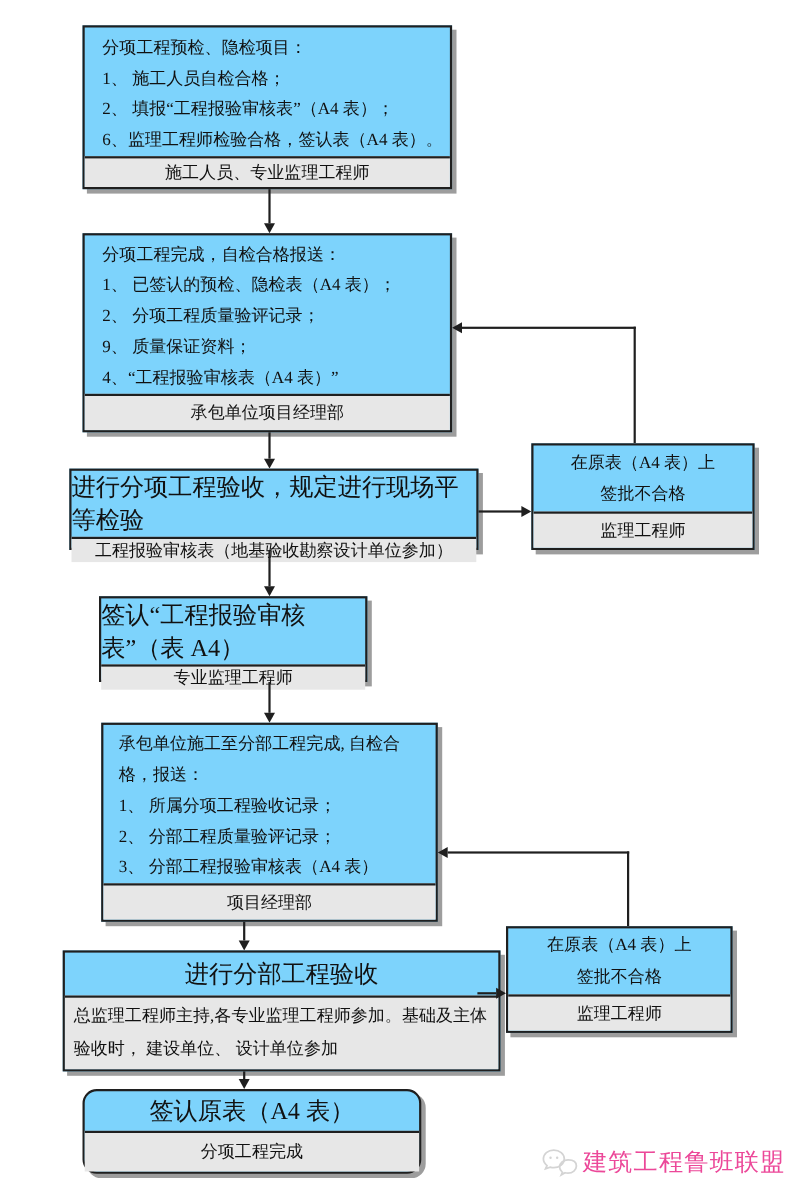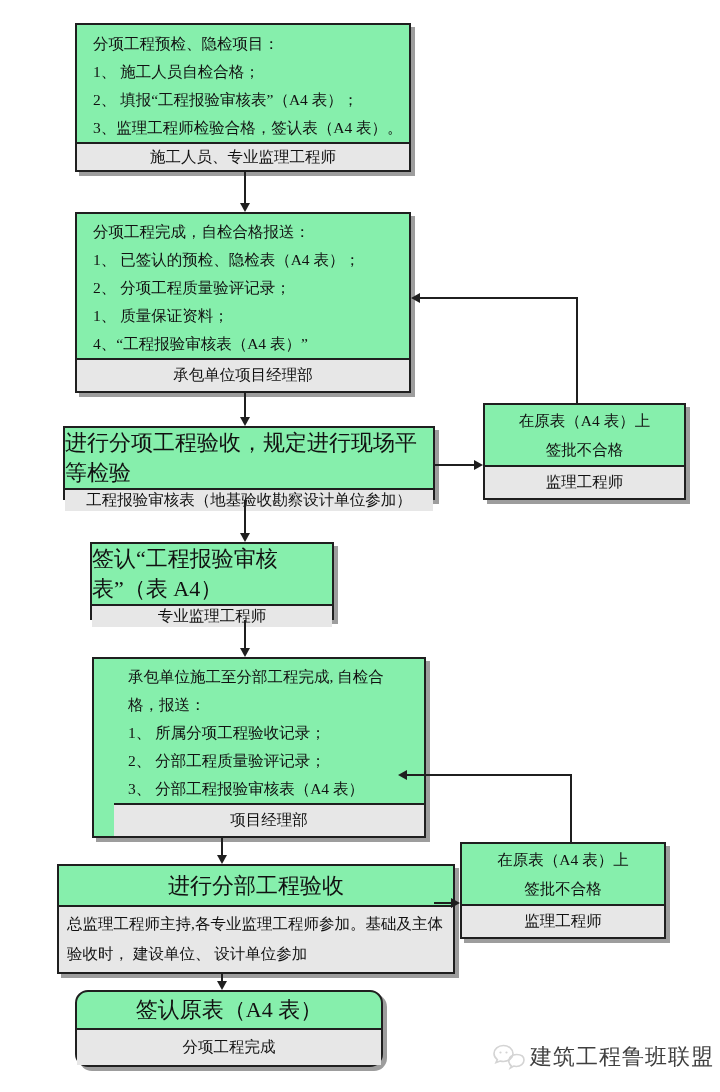--- a/index.html
+++ b/index.html
@@ -1,21 +1,21 @@
 <!DOCTYPE html>
 <html><head>
 <meta charset="utf-8">
 <style>
   html,body{margin:0;padding:0;background:#ffffff;}
   #canvas{
     position:relative;width:720px;height:1092px;background:#ffffff;
     font-family:"Liberation Serif","DejaVu Serif",serif;color:#111;overflow:hidden;
   }
   .node{
-    position:absolute;background:#86efac;border:2px solid #1f1f1f;
+    position:absolute;background:#7dd3fc;border:2px solid #1f1f1f;
     box-shadow:4px 4px 0 #9d9d9d;display:flex;flex-direction:column;box-sizing:border-box;
   }
   .body{flex:1;}
   .body.list{padding:5px 8px 0 16px;}
   .line{font-size:15.5px;line-height:28px;white-space:nowrap;}
   .title-row{display:flex;align-items:center;justify-content:center;font-size:22px;}
   .footer{
     background:#e7e7e7;border-top:2px solid #1f1f1f;text-align:center;
     font-size:15.5px;display:flex;align-items:center;justify-content:center;box-sizing:border-box;
   }
@@ -23,47 +23,47 @@
   .center-lines{display:flex;flex-direction:column;align-items:center;justify-content:center;}
   .vline,.hline{position:absolute;background:#1f1f1f;}
   .vline{width:2px;}
   .hline{height:2px;}
   .arr{position:absolute;width:0;height:0;}
   .arr.down{border-left:5px solid transparent;border-right:5px solid transparent;border-top:9px solid #1f1f1f;}
   .arr.left{border-top:5px solid transparent;border-bottom:5px solid transparent;border-right:9px solid #1f1f1f;}
   .arr.right{border-top:5px solid transparent;border-bottom:5px solid transparent;border-left:9px solid #1f1f1f;}
   .watermark{
     position:absolute;left:492px;top:1042px;display:flex;align-items:center;gap:4px;
-    color:#404040;font-size:22px;letter-spacing:1px;white-space:nowrap;
+    color:#ec4899;font-size:22px;letter-spacing:1px;white-space:nowrap;
   }
 </style>
 </head>
 <body>
 
 <div id="canvas">
 
   <div class="node" style="left:75px;top:23px;width:336px;height:149px;">
     <div class="body list">
       <div class="line">分项工程预检、隐检项目：</div>
       <div class="line">1、 施工人员自检合格；</div>
       <div class="line">2、 填报“工程报验审核表”（A4 表）；</div>
-      <div class="line">3、监理工程师检验合格，签认表（A4 表）。</div>
+      <div class="line">6、监理工程师检验合格，签认表（A4 表）。</div>
     </div>
     <div class="footer" style="height:31px;">施工人员、专业监理工程师</div>
   </div>
 
   <div class="vline" style="left:244px;top:172px;height:31px;"></div>
   <div class="arr down" style="left:240px;top:203px;"></div>
 
   <div class="node" style="left:75px;top:212px;width:336px;height:181px;">
     <div class="body list" style="padding-top:4px;">
       <div class="line">分项工程完成，自检合格报送：</div>
       <div class="line">1、 已签认的预检、隐检表（A4 表）；</div>
       <div class="line">2、 分项工程质量验评记录；</div>
-      <div class="line">1、 质量保证资料；</div>
+      <div class="line">9、 质量保证资料；</div>
       <div class="line">4、“工程报验审核表（A4 表）”</div>
     </div>
     <div class="footer" style="height:33px;">承包单位项目经理部</div>
   </div>
 
   <div class="vline" style="left:244px;top:393px;height:24px;"></div>
   <div class="arr down" style="left:240px;top:417px;"></div>
 
   <div class="hline" style="left:420px;top:297px;width:158px;"></div>
   <div class="arr left" style="left:411px;top:293px;"></div>
@@ -89,21 +89,21 @@
   <div class="arr down" style="left:240px;top:533px;"></div>
 
   <div class="node" style="left:90px;top:542px;width:244px;height:78px;">
     <div class="body title-row">签认“工程报验审核表”（表 A4）</div>
     <div class="footer" style="height:37px;">专业监理工程师</div>
   </div>
 
   <div class="vline" style="left:244px;top:620px;height:28px;"></div>
   <div class="arr down" style="left:240px;top:648px;"></div>
 
-  <div class="node" style="left:92px;top:657px;width:334px;height:181px;padding-left:20px;">
+  <div class="node" style="left:92px;top:657px;width:306px;height:181px;">
     <div class="body list" style="padding-top:4px;padding-left:14px;">
       <div class="line">承包单位施工至分部工程完成, 自检合</div>
       <div class="line">格，报送：</div>
       <div class="line">1、 所属分项工程验收记录；</div>
       <div class="line">2、 分部工程质量验评记录；</div>
       <div class="line">3、 分部工程报验审核表（A4 表）</div>
     </div>
     <div class="footer" style="height:33px;">项目经理部</div>
   </div>
 

